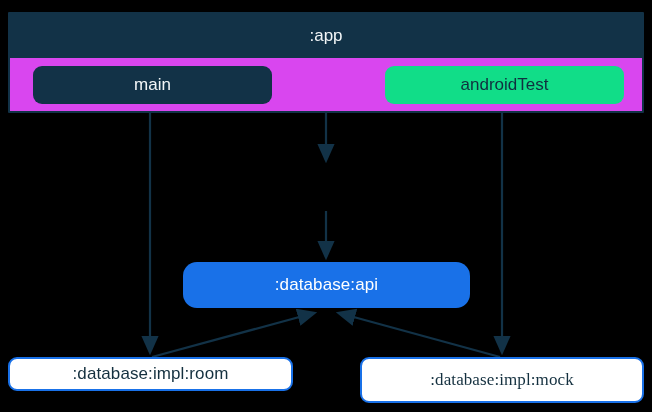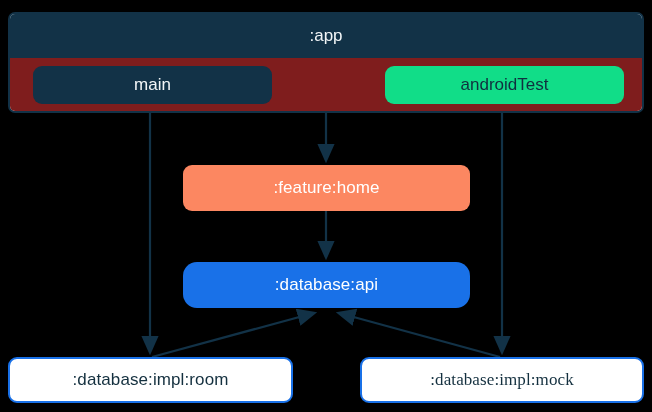--- a/index.html
+++ b/index.html
@@ -36,38 +36,38 @@
   }
   
   #app-container {
     position: absolute;
     left: 8px;
     top: 12px;
     width: 636px;
     height: 101px;
     box-sizing: border-box;
     border: 2px solid #123247;
-    border-radius: 7px;
+    border-radius: 1px;
     background: #ffffff;
     z-index: 2;
     overflow: hidden;
   }
   #app-header {
     height: 44px;
     background: #123247;
     color: #f2f6f8;
     display: flex;
     align-items: center;
     justify-content: center;
     font-size: 17px;
   }
   #app-body {
     position: relative;
     height: 53px;
-    background: #7f1d1d;
+    background: #d946ef;
   }
   .sub-node {
     position: absolute;
     box-sizing: border-box;
     display: flex;
     align-items: center;
     justify-content: center;
     border-radius: 9px;
     font-size: 17px;
     white-space: nowrap;
@@ -102,21 +102,21 @@
     width: 287px;
     height: 46px;
     background: #1971e8;
     color: #ffffff;
     border-radius: 14px;
   }
   #node-impl-room {
     left: 8px;
     top: 357px;
     width: 285px;
-    height: 46px;
+    height: 34px;
     background: #ffffff;
     color: #14303f;
     border: 2px solid #1971e8;
   }
   #node-impl-mock {
     left: 360px;
     top: 357px;
     width: 284px;
     height: 46px;
     background: #ffffff;
@@ -151,21 +151,20 @@
   </svg>
 
   <div id="app-container">
     <div id="app-header">:app</div>
     <div id="app-body">
       <div class="sub-node" id="node-main">main</div>
       <div class="sub-node" id="node-androidtest">androidTest</div>
     </div>
   </div>
 
-  <div class="node" id="node-feature-home">:feature:home</div>
 
   <div class="node" id="node-database-api">:database:api</div>
 
   <div class="node" id="node-impl-room">:database:impl:room</div>
 
   <div class="node" id="node-impl-mock">:database:impl:mock</div>
 
 </div>
 
 </body></html>

